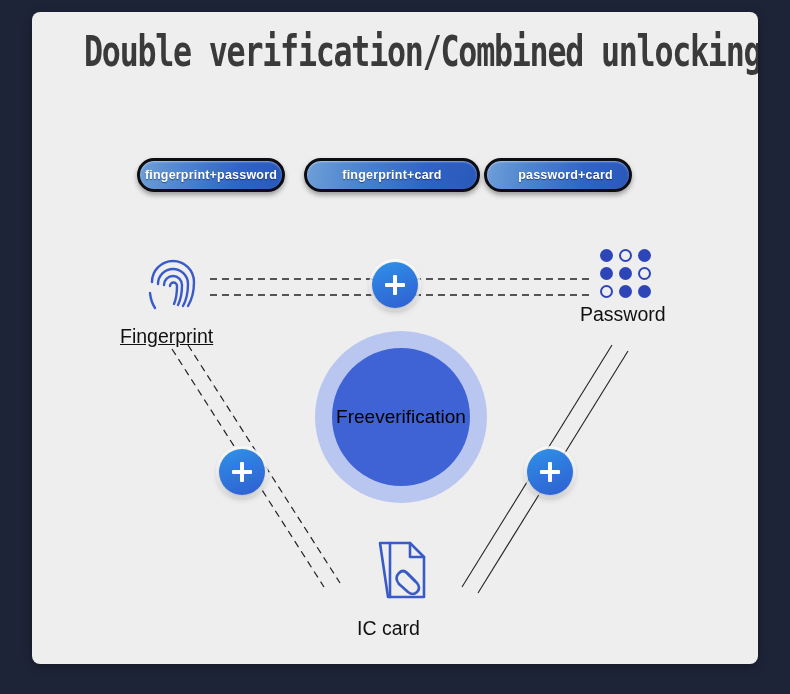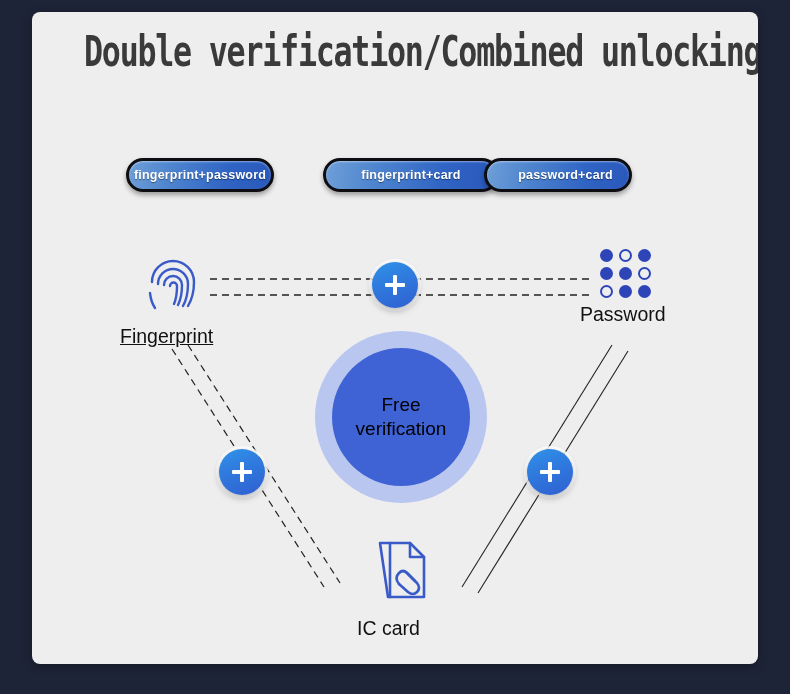--- a/index.html
+++ b/index.html
@@ -57,22 +57,22 @@
     border:3px solid #0d0d12;
     box-shadow:0 3px 5px rgba(0,0,0,.35), inset 0 1px 2px rgba(255,255,255,.45);
     display:flex;align-items:center;justify-content:center;
     color:#ffffff;
     font-size:12.5px;
     font-weight:bold;
     text-shadow:0 1px 1px rgba(0,0,0,.45);
     letter-spacing:.2px;
     box-sizing:border-box;
   }
-  #pill0{left:38px;width:148px;}
-  #pill1{left:216px;width:176px;margin-left:19px;}
+  #pill0{left:49px;width:148px;}
+  #pill1{left:216px;width:176px;}
   #pill2{left:396px;width:148px;padding-left:15px;}
 
   
   .diagram{position:absolute;left:0;top:215px;width:726px;height:430px;}
   svg.lines{position:absolute;left:0;top:0;width:726px;height:430px;}
 
   .node-label{
     position:absolute;
     font-size:19.5px;
     color:#111;
@@ -100,21 +100,21 @@
     width:172px;height:172px;
     border-radius:50%;
     background:#b9c6ef;
   }
   .center-core{
     position:absolute;
     left:300px; top:121px;
     width:138px;height:138px;
     border-radius:50%;
     background:#3f63d5;
-    display:flex;flex-direction:column;
+    display:flex;flex-direction:row;
     align-items:center;justify-content:center;
     color:#000;
     font-size:19px;
     line-height:24px;
     text-align:center;
   }
 
   
   .plus{
     position:absolute;

